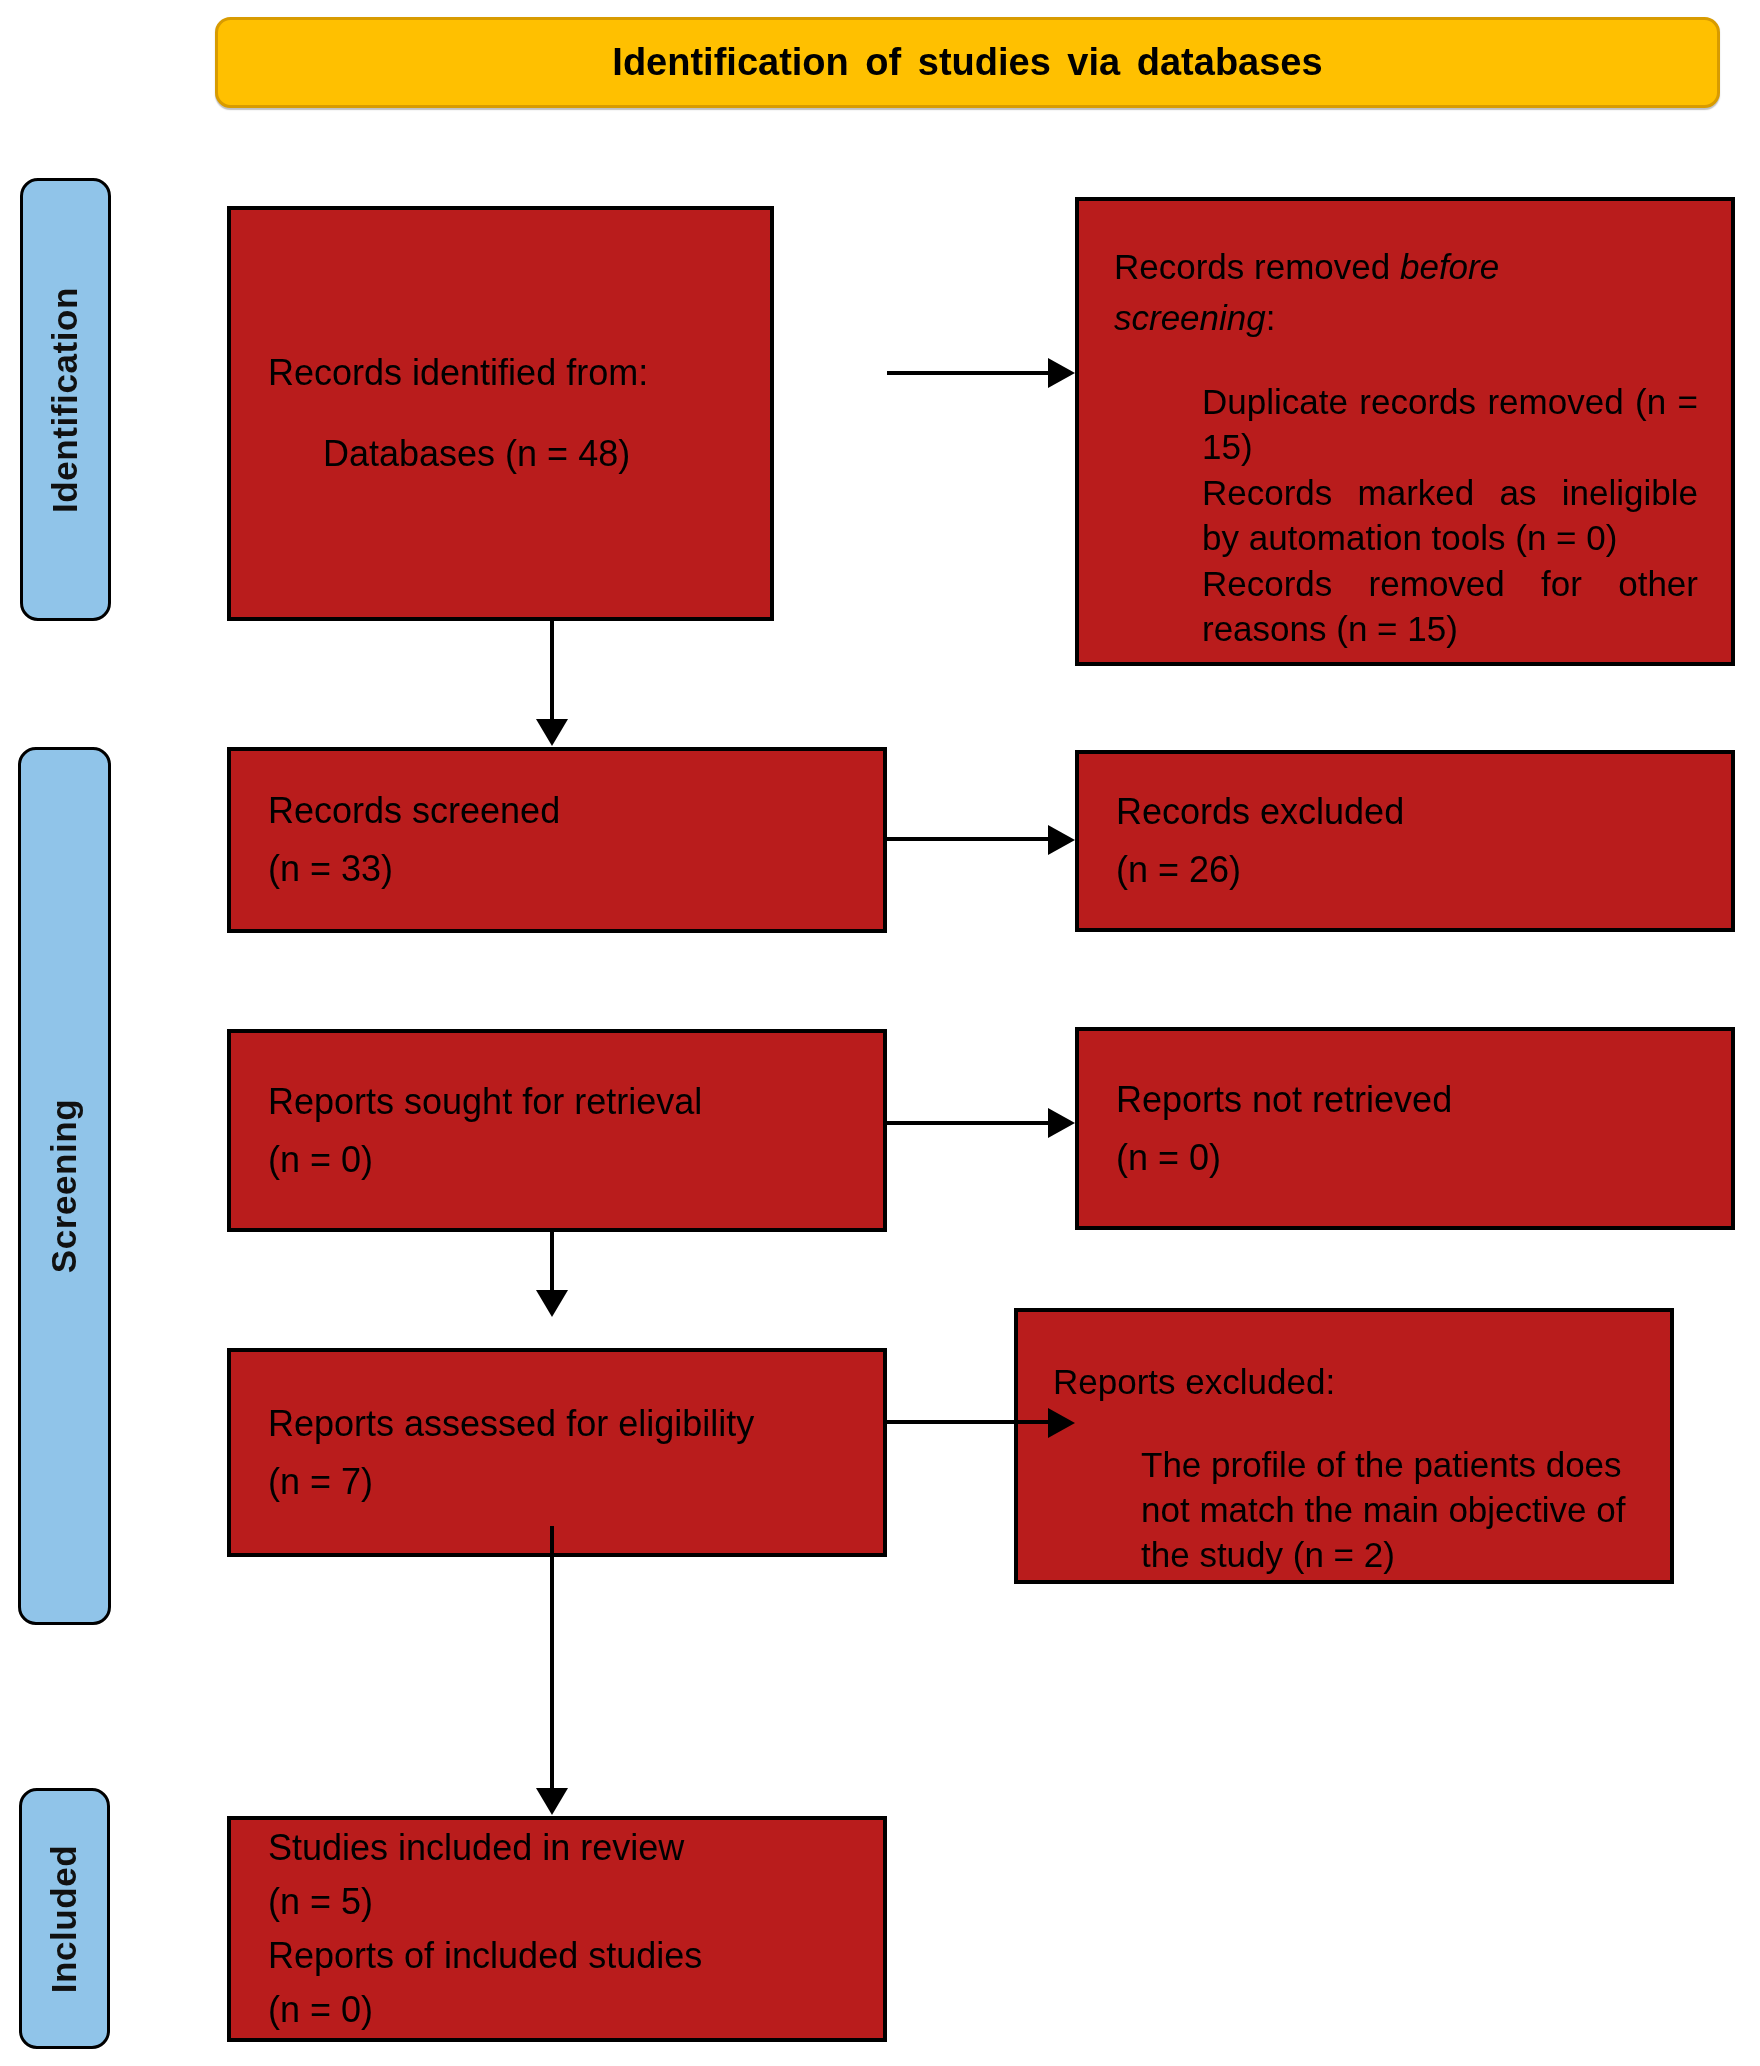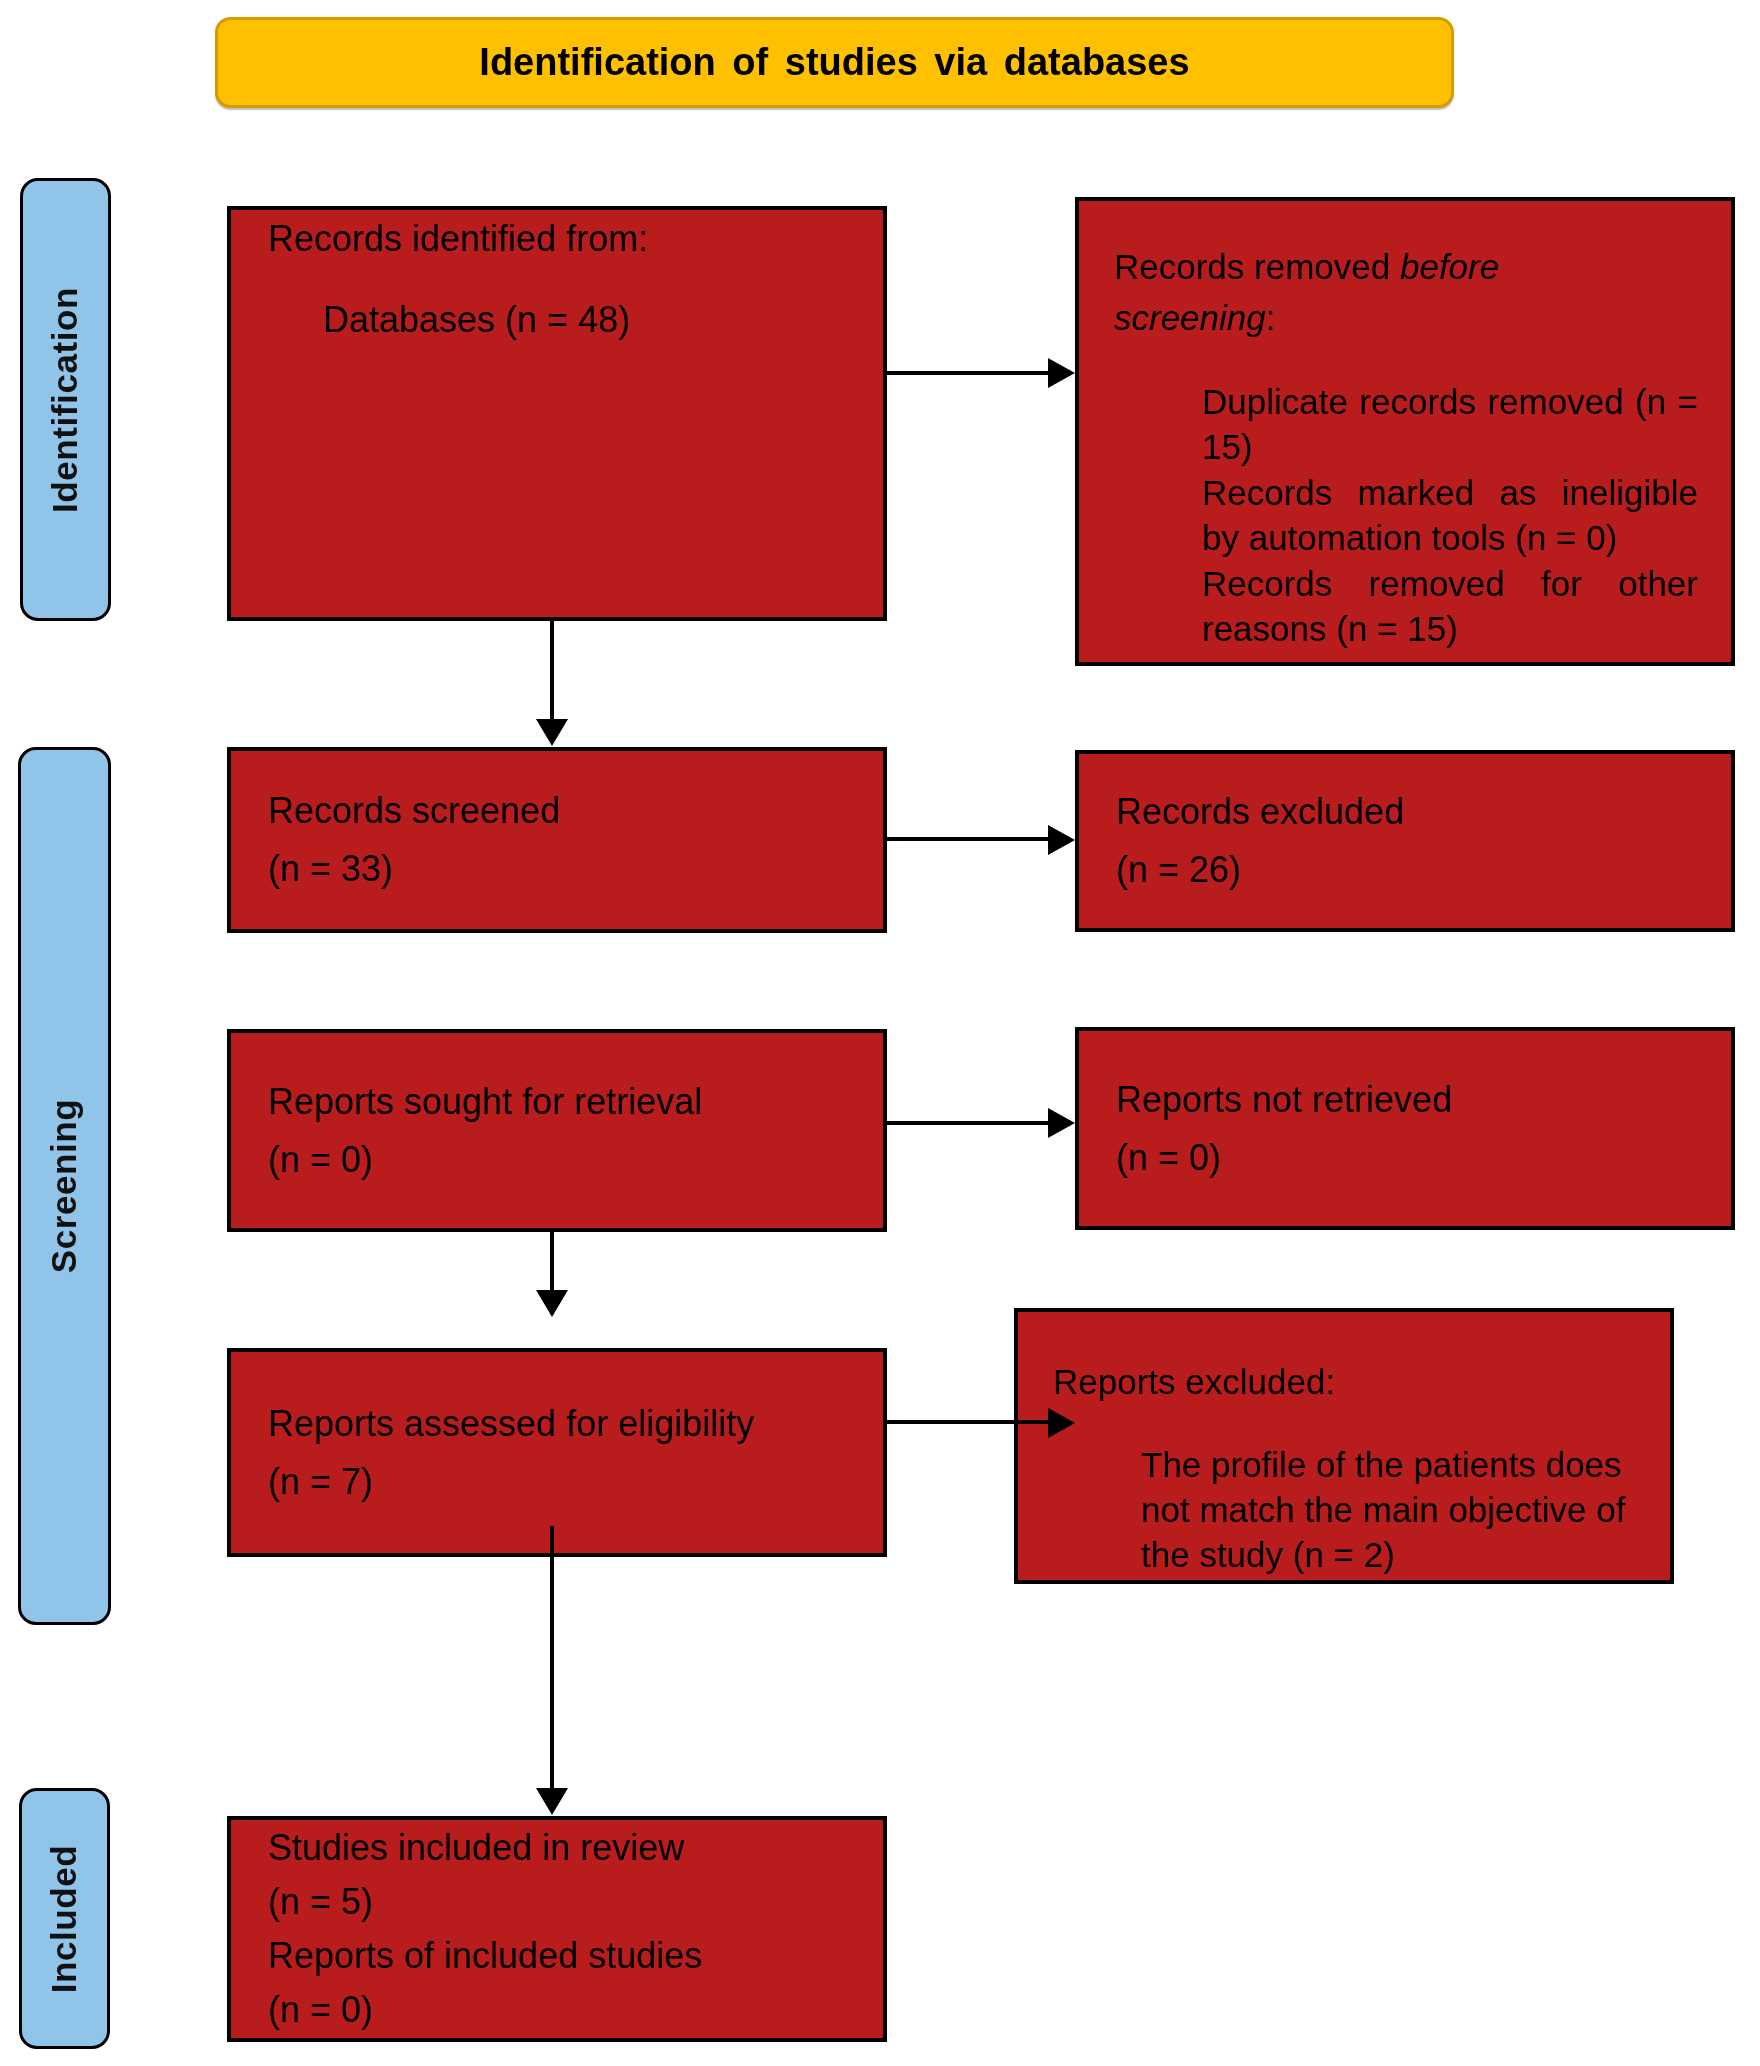--- a/index.html
+++ b/index.html
@@ -8,21 +8,21 @@
     position: relative;
     background: #ffffff;
     font-family: "Liberation Sans", sans-serif;
     color: #000000;
     overflow: hidden;
   }
 
   
   .banner {
     position: absolute;
-    left: 215px; top: 16.7px; width: 1239px; height: 91px;
+    left: 215px; top: 16.7px; width: 1505px; height: 91px;
     background: #FFC000;
     border: 3.6px solid #D89B00;
     border-radius: 15.5px;
     box-sizing: border-box;
     display: flex; align-items: center; justify-content: center;
     box-shadow: 0 1.8px 1.2px rgba(0,0,0,0.25);
   }
   .banner .title {
     font-size: 38px; font-weight: bold; word-spacing: 6px;
     color: #000000;
@@ -54,22 +54,22 @@
     border: 4.8px solid #000000;
     box-sizing: border-box;
     font-size: 36px;
     line-height: 1.6;
   }
   .center2 {
     display: flex; flex-direction: column; justify-content: center;
     padding-left: 37px; 
   }
 
-  .box.identified { left: 227px; top: 206px; width: 660px; height: 415px;
-    display: flex; flex-direction: column; 
+  .box.identified { left: 227px; top: 206px; width: 547px; height: 415px;
+    display: flex; flex-direction: column; justify-content: center;
     padding-left: 37px; padding-right: 18px; }
   .box.identified .line2 { margin-left: 55px; margin-top: 23px; }
 
   .box.removed { left: 1075px; top: 197px; width: 660px; height: 469px;
     padding: 41px 33px 0 35px; font-size: 35px; }
   .box.removed .heading { line-height: 1.45; width: 526px; }
   .box.removed .bullets { margin-top: 35px; margin-left: 88px; }
   .box.removed .bullets .item { line-height: 1.3; text-align: justify; }
 
   .box.screened      { left: 227px;  top: 747px; width: 660px; height: 186px; }

